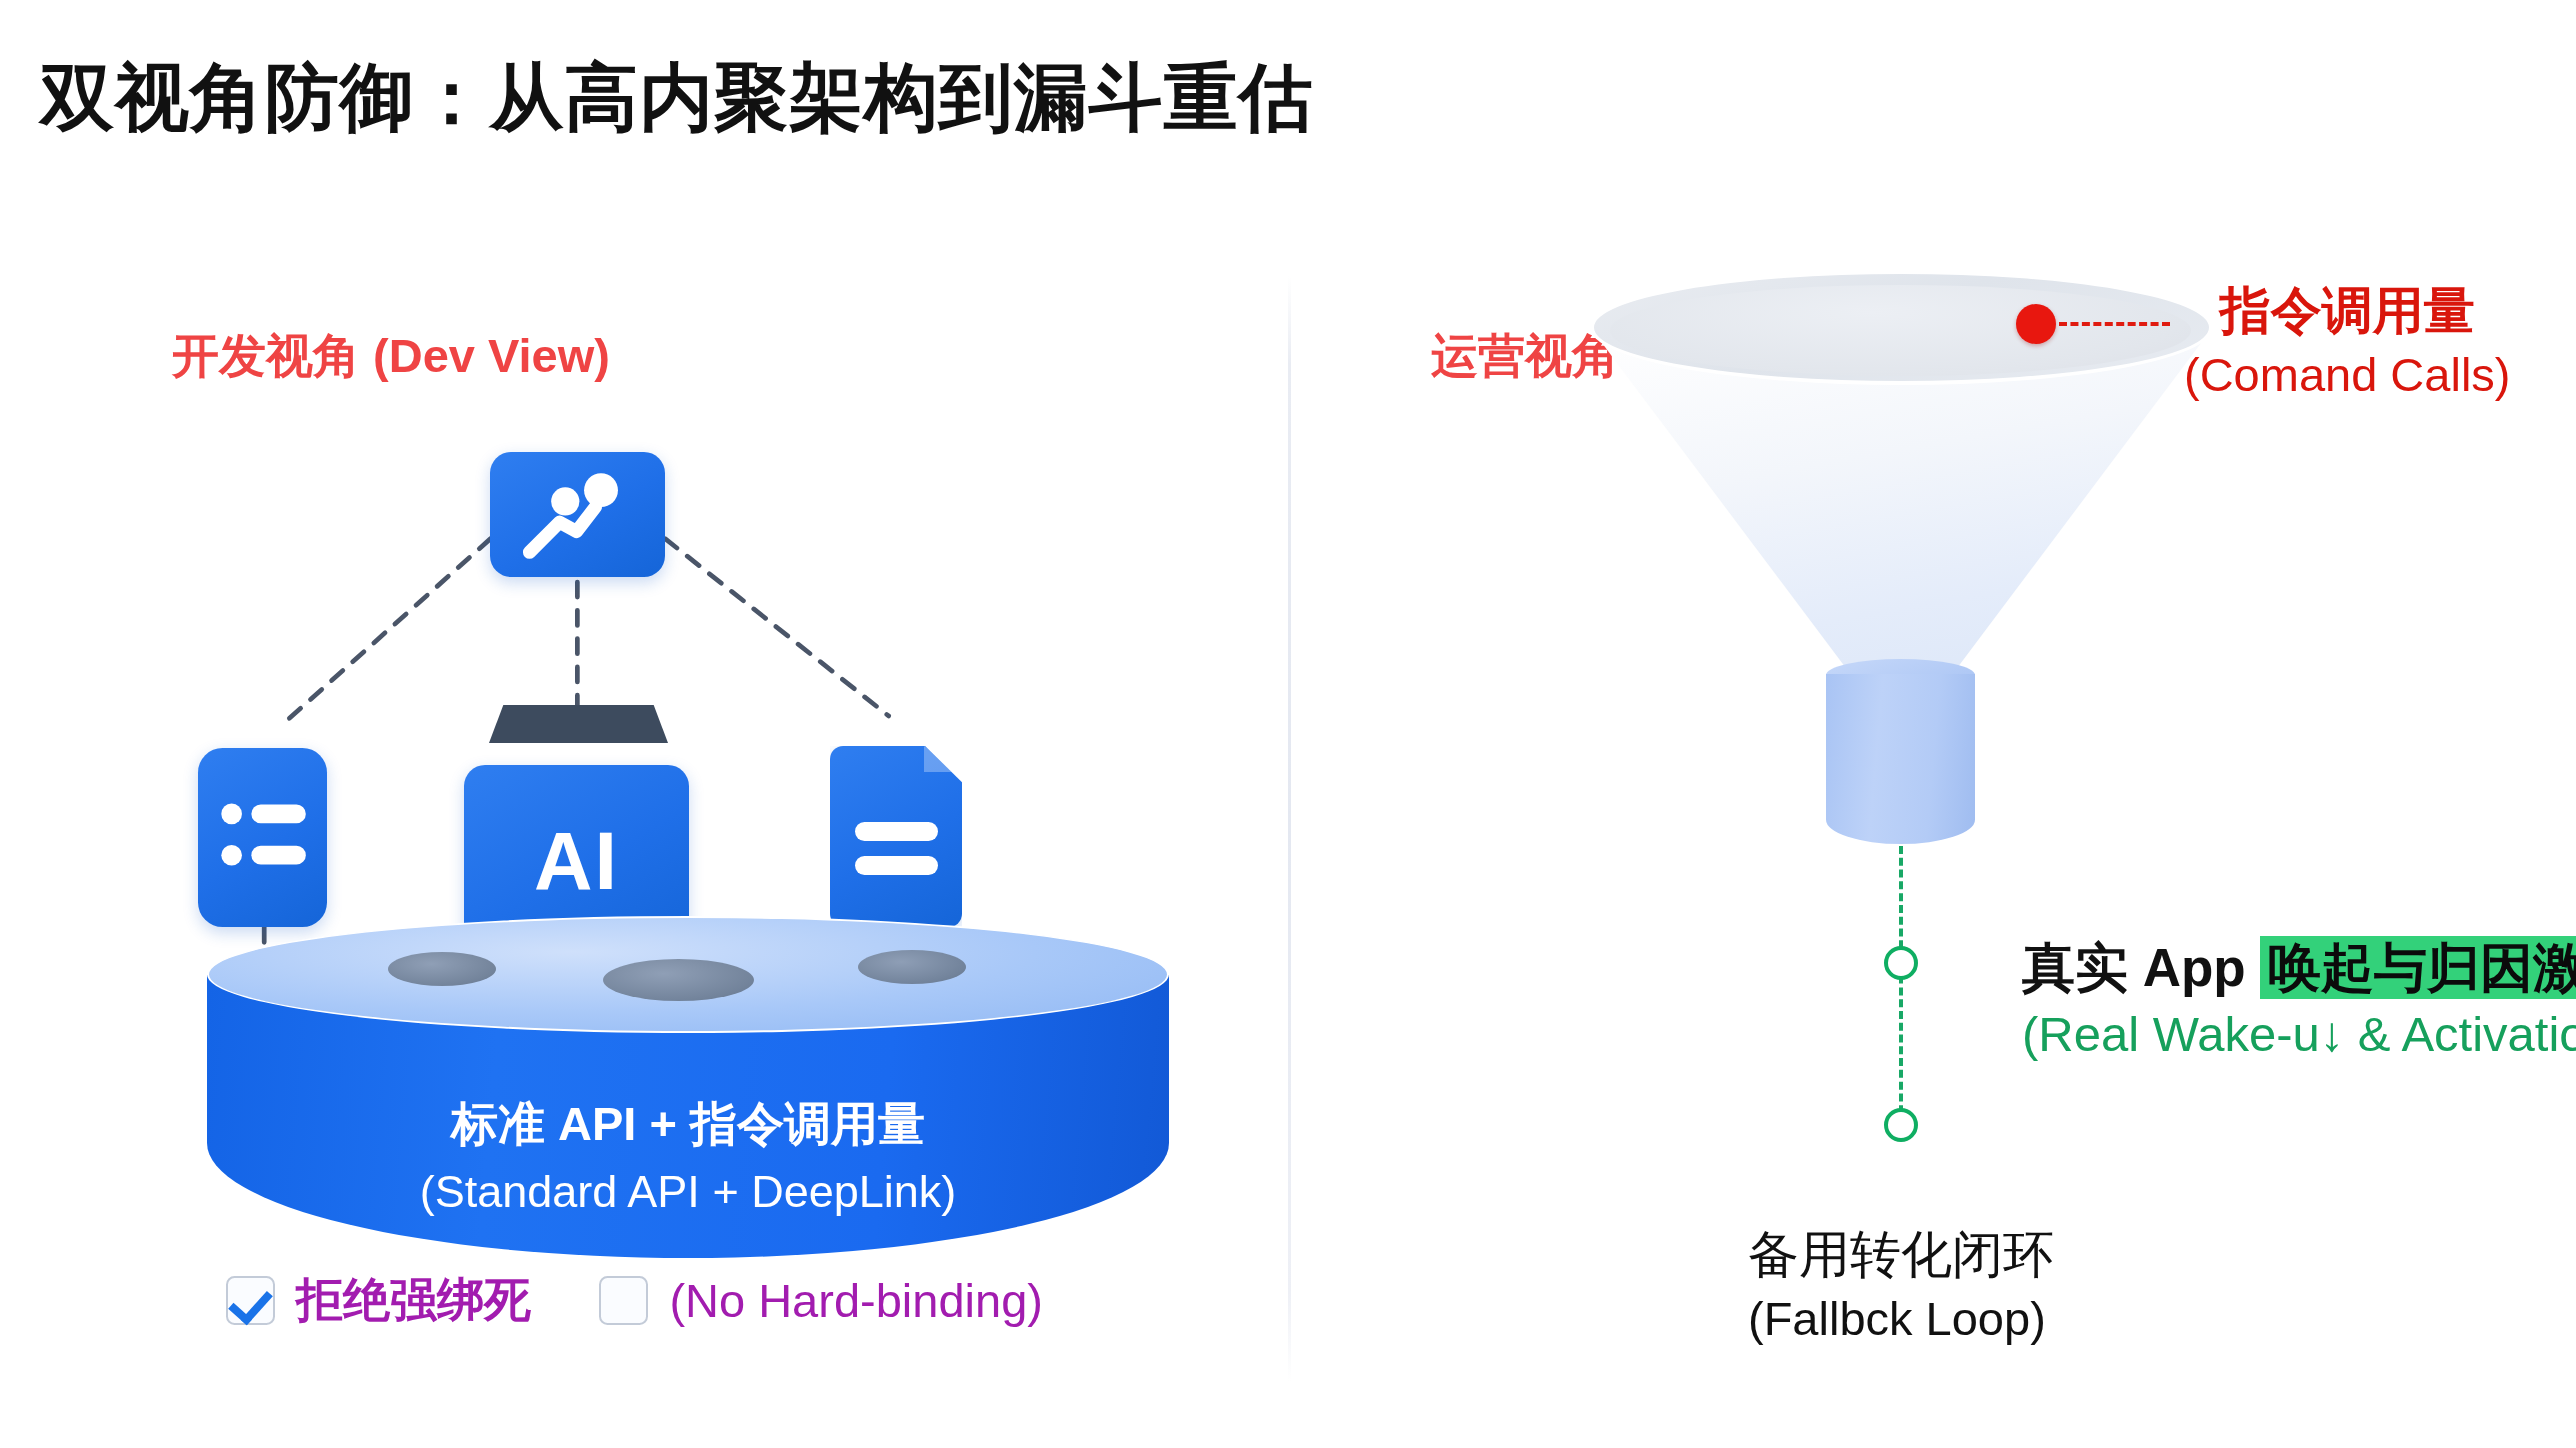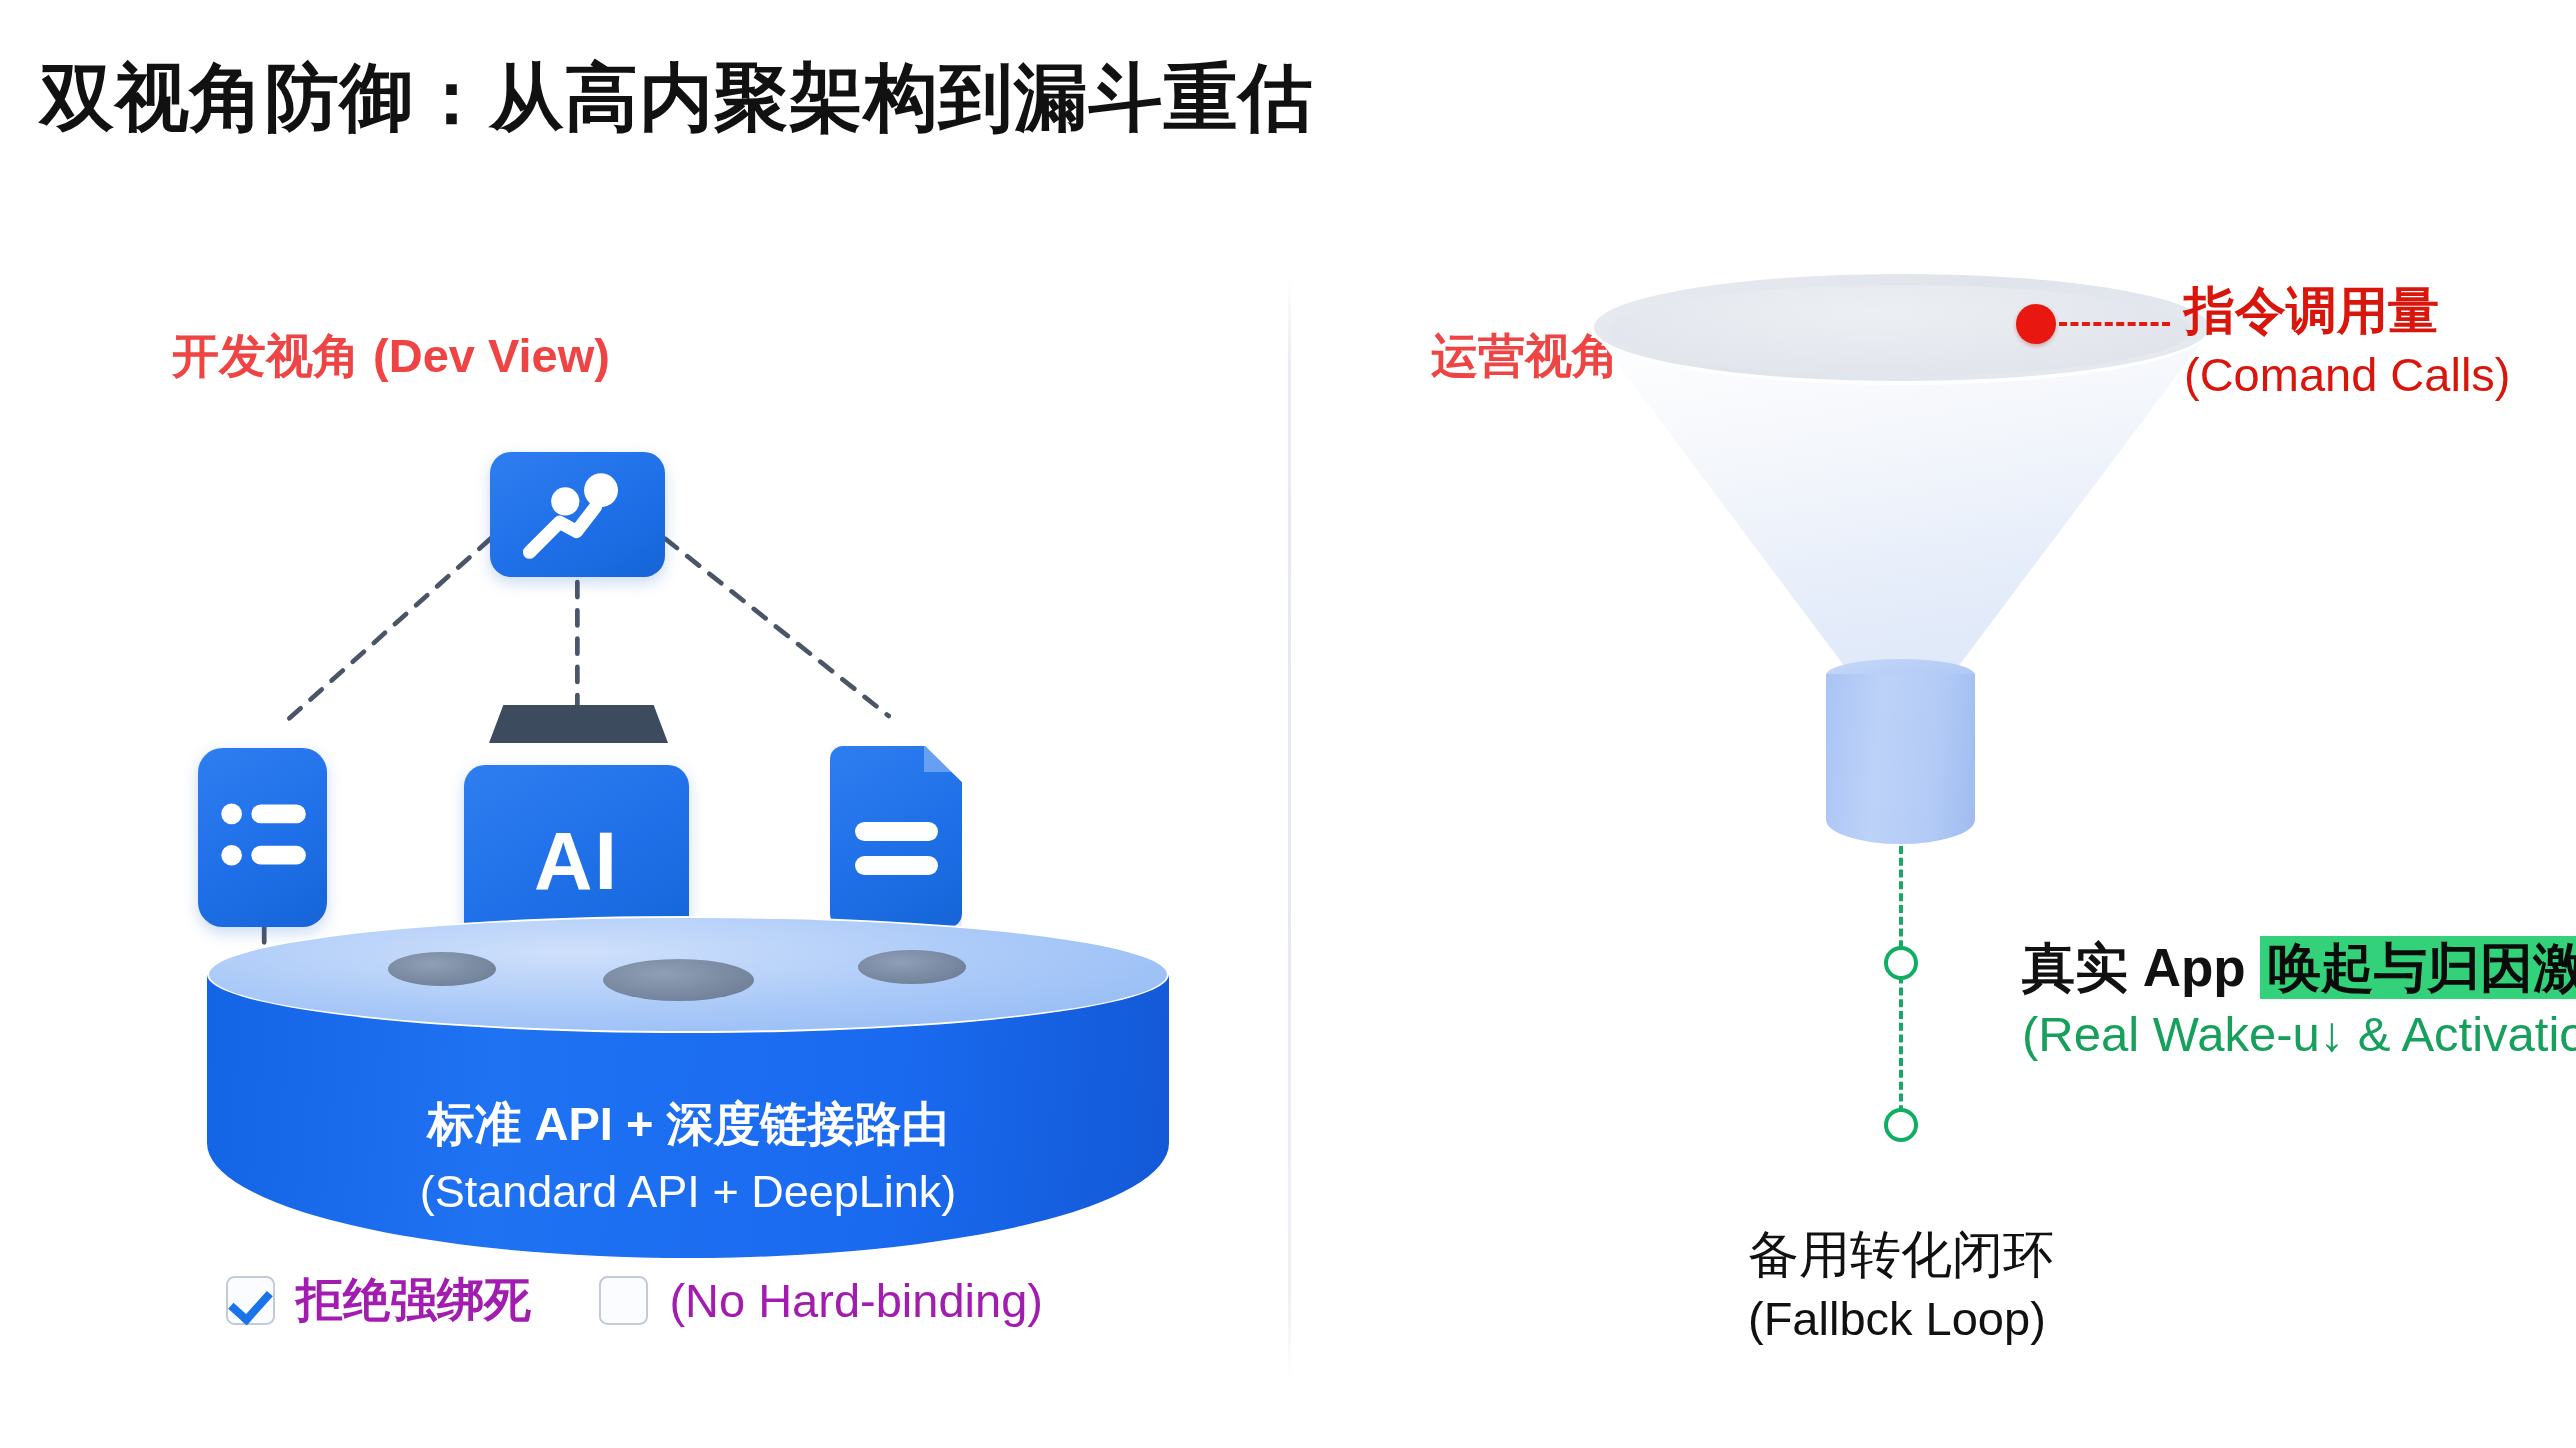--- a/index.html
+++ b/index.html
@@ -188,20 +188,21 @@
   }
 
   
   #red-dash{
     position:absolute;left:611px;top:31px;width:111px;height:0;
     border-top:4.7px dashed #e01b10;
   }
   #red-text{
     position:absolute;left:736px;top:-11.3px;color:#d9160c;line-height:1.22;
     white-space:nowrap;
+    text-align:center;
   }
   #red-text .l1{font-size:51px;font-weight:bold;display:block;}
   #red-text .l2{font-size:47px;display:block;margin-top:3.8px;}
 
   
   #green-line{
     position:absolute;left:451px;top:555px;width:0;height:279px;
     border-left:4.7px dashed #18a866;
   }
   .green-ring{
@@ -286,21 +287,21 @@
         </svg>
       </div>
 
       <div id="cylinder">
         <div id="cyl-body"></div>
         <div id="cyl-top"></div>
         <div class="cyl-dot" id="cyl-dot-1"></div>
         <div class="cyl-dot" id="cyl-dot-2"></div>
         <div class="cyl-dot" id="cyl-dot-3"></div>
         <div id="cyl-text">
-          <span class="l1">标准 API + 深度链接路由</span>
+          <span class="l1">标准 API + 指令调用量</span>
           <span class="l2">(Standard API + DeepLink)</span>
         </div>
       </div>
 
     </div>
 
     <div id="checkrow">
       <div class="cbox checked"></div>
       <div class="cb-label">拒绝强绑死</div>
       <div id="check-gap"></div>

